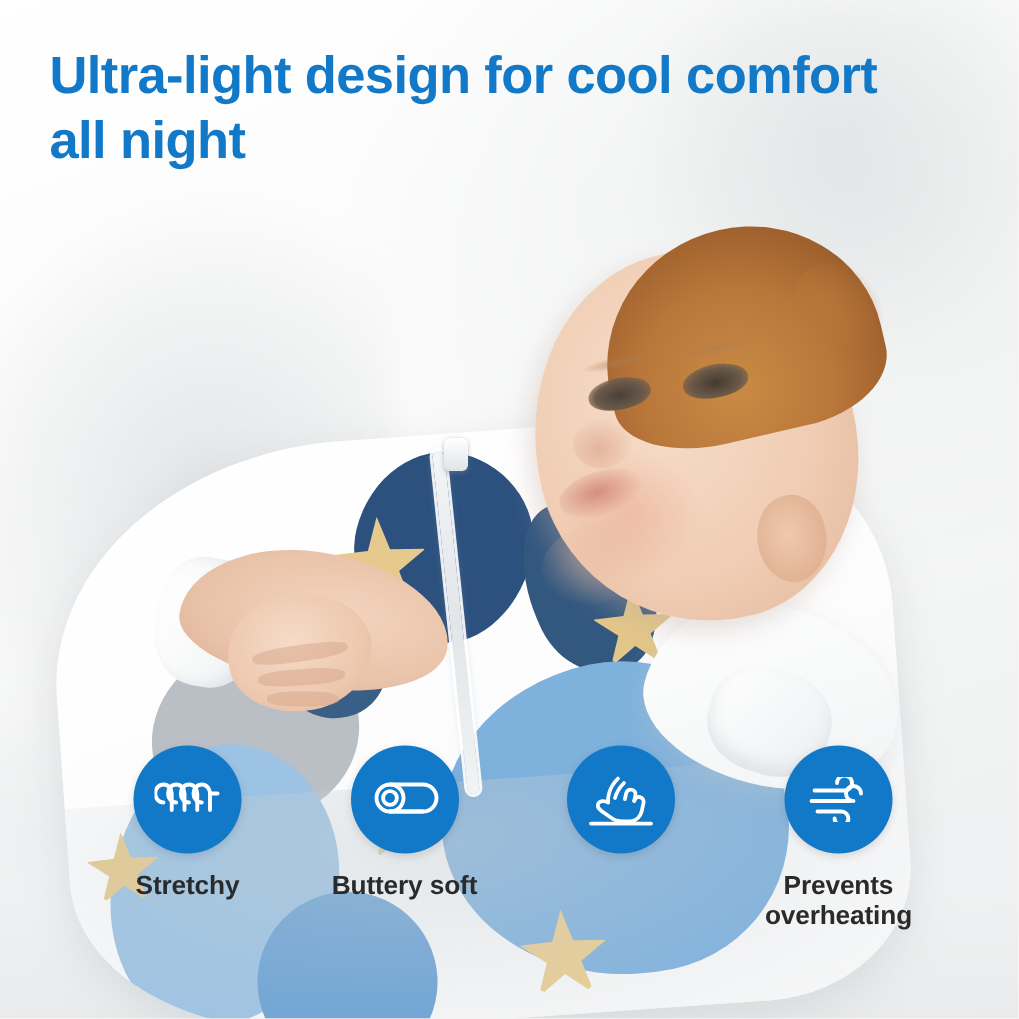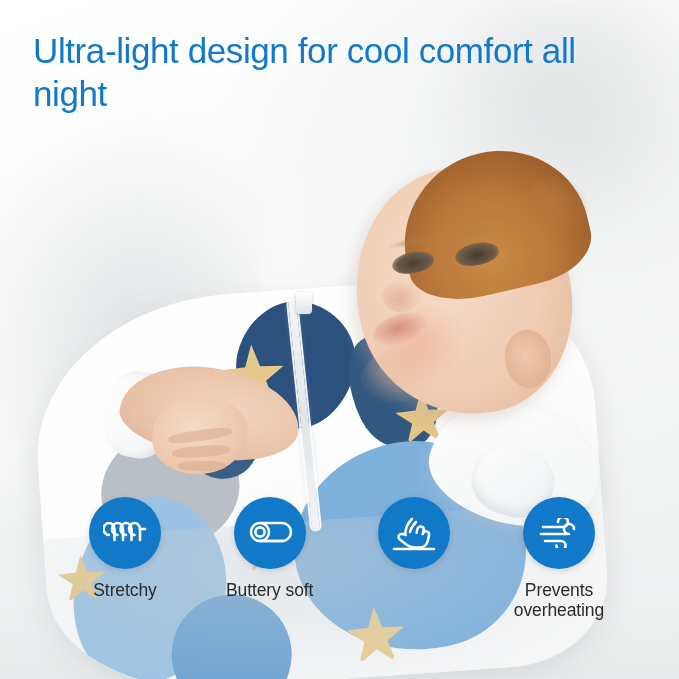--- a/index.html
+++ b/index.html
@@ -257,21 +257,21 @@
 
   
   .headline {
     position: absolute;
     left: 33px; top: 30px;
     width: 560px;
     margin: 0;
     color: #1279c8;
     font-size: 35px;
     line-height: 1.22;
-    font-weight: 400;
+    font-weight: 700;
     letter-spacing: -0.4px;
   }
 
   
   .features {
     position: absolute;
     left: 58px; top: 497px;
     width: 568px;
     display: flex;
     justify-content: space-between;
@@ -293,21 +293,21 @@
     justify-content: center;
     box-shadow: 0 2px 6px rgba(0,0,0,0.12);
   }
   .circle svg { display: block; }
   .feature-label {
     margin-top: 11px;
     text-align: center;
     color: #2a2a2a;
     font-size: 17.5px;
     line-height: 1.16;
-    font-weight: 400;
+    font-weight: 700;
     letter-spacing: -0.1px;
   }
 </style>
 </head>
 <body>
 
 <div class="poster">
 
   <div class="photo">
     <div class="soft-shadow-left"></div>

